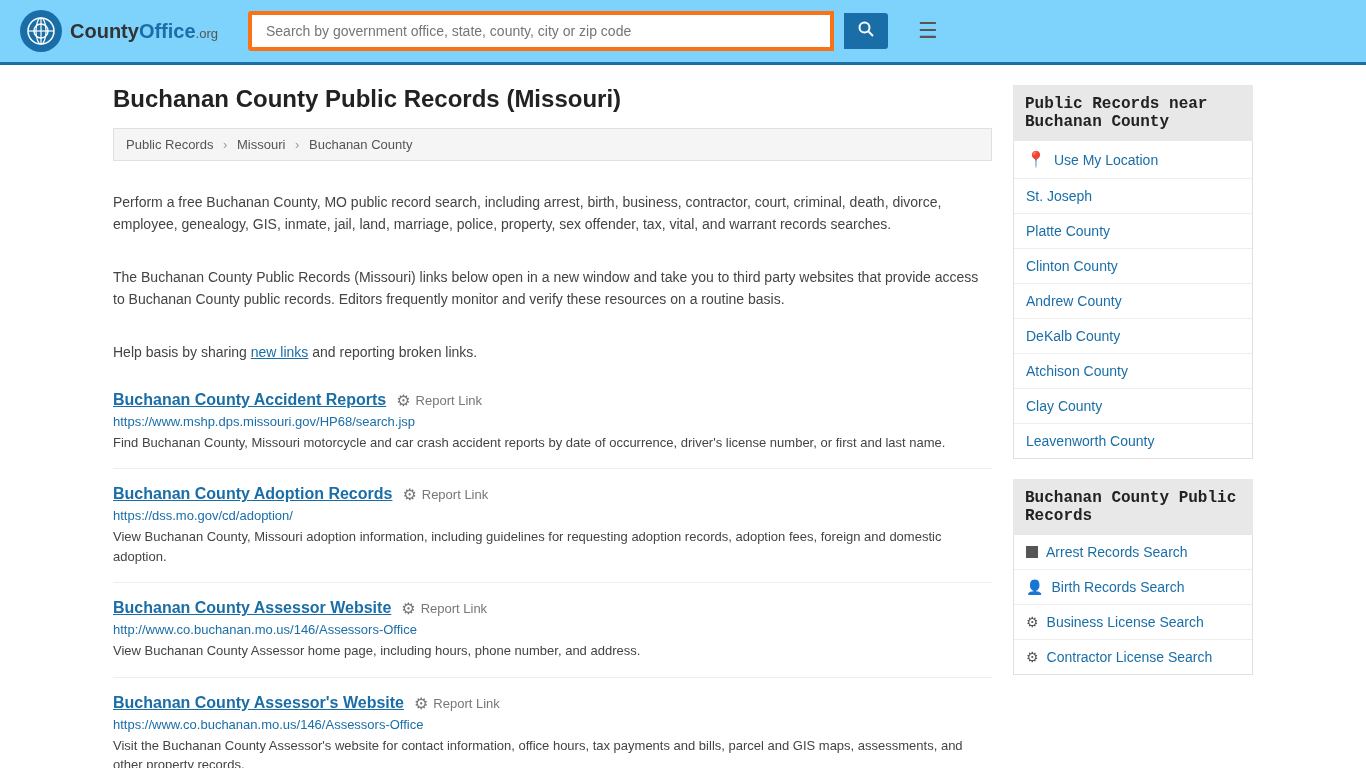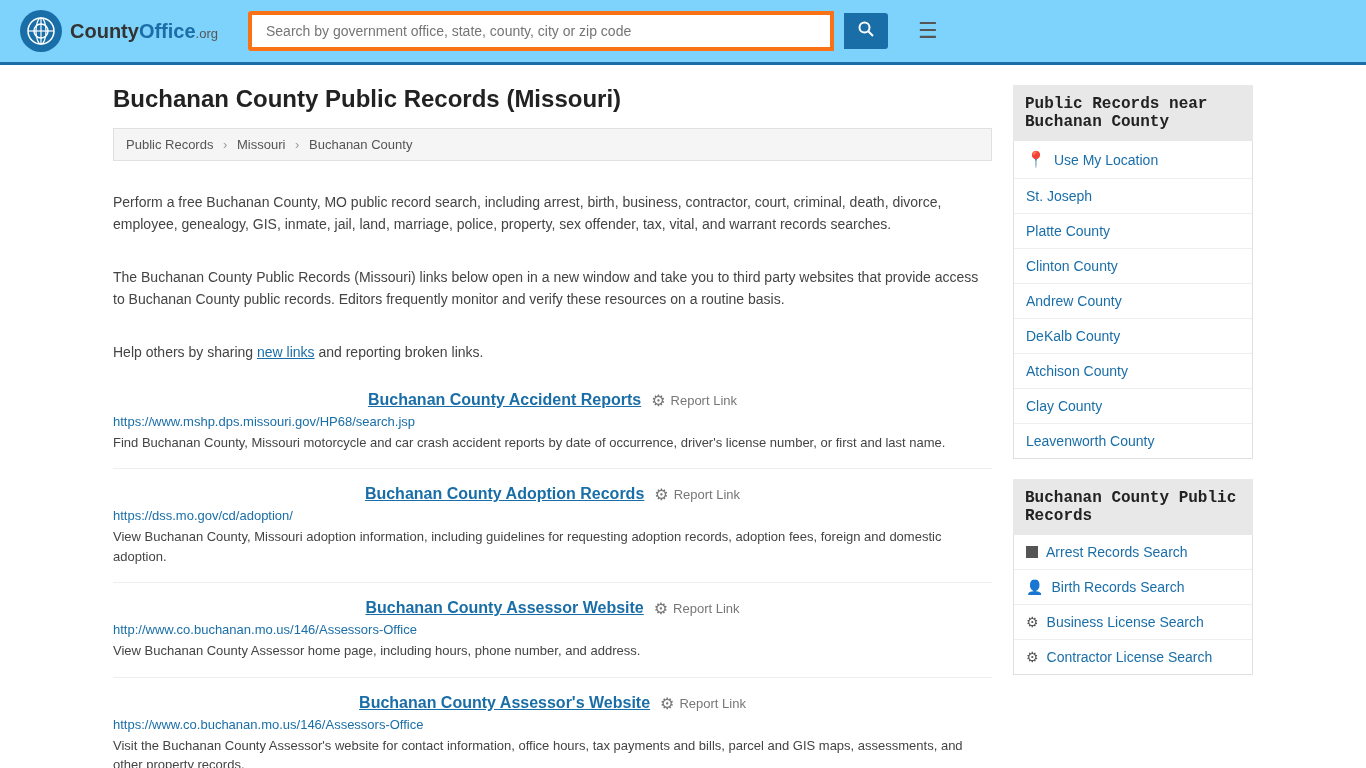--- a/index.html
+++ b/index.html
@@ -122,21 +122,21 @@
     }
 
     
     .record-item {
       border-bottom: 1px solid #eee;
       padding: 16px 0;
     }
     .record-item-header {
       display: flex;
       align-items: flex-start;
-      justify-content: center;
+      justify-content: flex-start;
     }
     .record-title {
       font-size: 16px;
       font-weight: bold;
       color: #1a6ea8;
       text-decoration: underline;
       cursor: pointer;
     }
     .report-link {
       display: flex;
@@ -241,21 +241,21 @@
       <a href="#">Missouri</a>
       <span class="sep">›</span>
       <span>Buchanan County</span>
     </div>
 
     <p class="description">Perform a free Buchanan County, MO public record search, including arrest, birth, business, contractor, court, criminal, death, divorce, employee, genealogy, GIS, inmate, jail, land, marriage, police, property, sex offender, tax, vital, and warrant records searches.</p>
 
     <p class="description">The Buchanan County Public Records (Missouri) links below open in a new window and take you to third party websites that provide access to Buchanan County public records. Editors frequently monitor and verify these resources on a routine basis.</p>
 
     <p class="description">
-      <span>Help others by sharing </span><a href="#">new links</a><span> and reporting broken links.</span>
+      <span>Help basis by sharing </span><a href="#">new links</a><span> and reporting broken links.</span>
     </p>
 
     <div id="records-container">
         <div class="record-item">
       <div class="record-item-header">
         <span class="record-title">Buchanan County Accident Reports</span>
         <span class="report-link">
           <span class="report-link-icon">⚙</span>
           <span>Report Link</span>
         </span>

